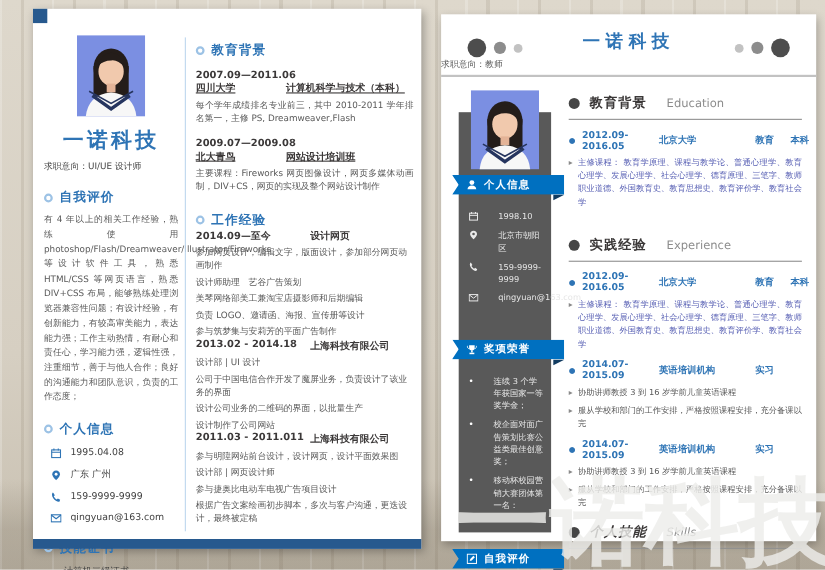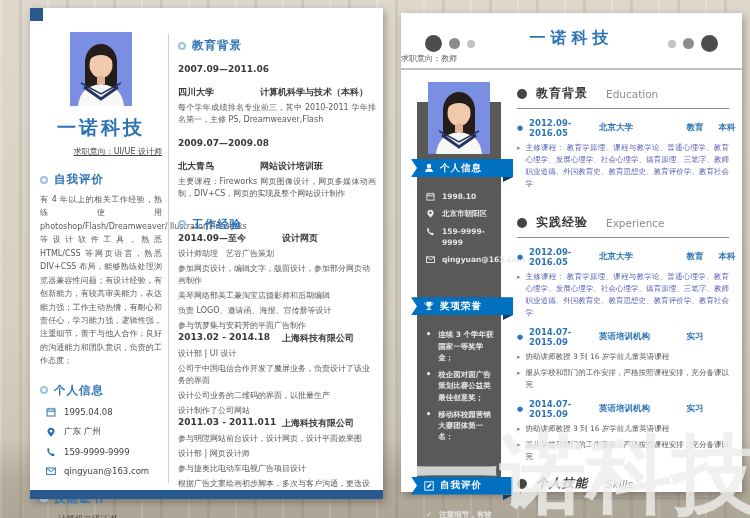--- a/index.html
+++ b/index.html
@@ -16,31 +16,31 @@
   .p2{ left:401px; top:13px; width:341px; height:479px; box-shadow:2px 3px 8px rgba(0,0,0,.30); }
 
   
   .p1-corner{ position:absolute; left:0; top:0; width:13px; height:13px; background:#27598e; }
   .p1-bottombar{ position:absolute; left:0; bottom:0; width:100%; height:9px; background:#27598e; }
   .p1-left{ position:absolute; left:10px; top:24px; width:122px; }
   .p1-divider{ position:absolute; left:138px; top:26px; bottom:16px; width:1px; background:#bdd6ee; }
   .p1-right{ position:absolute; left:148px; top:30px; width:198px; }
   .photo{ display:block; margin:0 auto; }
   .p1-name{ margin-top:9px; text-align:center; font-size:19px; font-weight:bold; color:#2e74b5; letter-spacing:3px; }
-  .p1-obj{ margin-top:5px; text-align:right; font-size:8px; color:#444;text-decoration:underline; }
+  .p1-obj{ margin-top:5px; text-align:left; font-size:8px; color:#444; }
   .sec-h{ display:flex; align-items:center; gap:6px; margin-top:15px; }
   .ring{ width:8px; height:8px; border:2px solid #9cc2e5; border-radius:50%; flex:none; }
   .sec-t{ font-size:11.5px; font-weight:bold; color:#2e74b5; letter-spacing:1px; }
   .eval-text{ margin-top:6px; font-size:8px; line-height:1.68; color:#595959; text-align:justify; }
   .pi-row{ display:flex; align-items:center; gap:8px; margin:9px 0 0 6px; font-size:8.5px; color:#3f3f3f; }
   .pi-ic{ width:10px; height:10px; flex:none; color:#2e74b5; }
   .cert-row{ display:flex; align-items:center; gap:8px; margin:8px 0 0 6px; font-size:8.5px; color:#3f3f3f; }
   .cdot{ width:4px; height:4px; border-radius:50%; background:#333; flex:none; }
   .e-period{ font-size:9px; font-weight:bold; color:#3b3838; margin-top:11px; }
-  .e-orgline{ display:flex; font-size:9px; font-weight:bold; color:#3b3838; margin-top:12px; }
+  .e-orgline{ display:flex; font-size:9px; font-weight:bold; color:#3b3838; margin-top:0;text-decoration:underline; }
   .e-org{ width:82px; flex:none; }
   .desc{ font-size:8px; color:#595959; line-height:1.55; margin-top:3px; text-align:justify; }
   .w-head{ display:flex; font-size:9px; font-weight:bold; color:#3b3838; margin-top:0; }
   .w-period{ width:104px; flex:none; }
   .wline{ font-size:8px; color:#595959; line-height:1.5; margin-top:3px; }
 
   
   .p2-head{ position:relative; height:57px; border-bottom:2px solid #c2c2c2; }
   .dots{ position:absolute; top:22px; display:flex; align-items:center; gap:7px; }
   .dots-l{ left:24px; } .dots-r{ right:24px; }
@@ -54,21 +54,21 @@
   .rib-wrap{ position:relative; height:18px; }
   .rib-gap1{ margin-top:57px; } .rib-gap2{ margin-top:32px; } .rib-gap3{ margin-top:34px; }
   .rib{ position:absolute; left:-6px; top:0; width:102px; height:18px; background:#0070c0; color:#fff;
         display:flex; align-items:center; gap:6px; padding-left:13px;
         font-size:9.5px; font-weight:bold; letter-spacing:1px;
         clip-path:polygon(0 0,100% 0,100% 100%,0 100%,6px 50%); }
   .fold{ position:absolute; top:18px; left:86px; width:0; height:0;
          border-top:5px solid #123c61; border-right:10px solid transparent; }
   .rib-ic{ width:10px; height:10px; flex:none; color:#ffffff; }
   .sb-items{ padding:8px 7px 0 9px; }
-  .sb-row{ display:flex; gap:7px; font-size:7.5px; color:#e6e6e6; margin-top:6px; align-items:flex-start; line-height:1.5;font-weight:bold; }
+  .sb-row{ display:flex; gap:18px; font-size:7.5px; color:#e6e6e6; margin-top:6px; align-items:flex-start; line-height:1.5; }
   .sb-ic{ width:9px; height:9px; flex:none; margin-top:1px; color:#eaeaea; }
   .sb-b{ color:#fff; flex:none; font-size:8px; }
   .sb-chk{ color:#e8e8e8; flex:none; font-size:7.5px; }
   .main2{ position:absolute; left:116px; top:72px; width:212px; }
   .m-sec{ }
   .m-sec-h{ display:flex; align-items:center; gap:9px; border-bottom:1px solid #8f8f8f; padding-bottom:6px; }
   .m-dot{ width:10px; height:10px; border-radius:50%; background:#454545; flex:none; }
   .m-zh{ font-size:12px; font-weight:bold; color:#3b3838; letter-spacing:1px; }
   .m-en{ font-size:10.5px; color:#8c8c8c; margin-left:9px; }
   .b-row{ display:flex; align-items:center; margin-top:9px; font-size:8.5px; color:#2e74b5; font-weight:bold; }
@@ -182,22 +182,22 @@
       <div class="desc">主要课程：Fireworks 网页图像设计，网页多媒体动画制，DIV+CS，网页的实现及整个网站设计制作</div>
 
       <div class="sec-h" style="margin-top:16px">
         <span class="ring"></span>
         <span class="sec-t">工作经验</span>
       </div>
       <div class="w-head">
         <span class="w-period">2014.09—至今</span>
         <span>设计网页</span>
       </div>
+      <div class="wline">参加网页设计，编辑文字，版面设计，参加部分网页动画制作</div>
       <div class="wline">设计师助理　艺谷广告策划</div>
-      <div class="wline">参加网页设计，编辑文字，版面设计，参加部分网页动画制作</div>
       <div class="wline">美琴网络部美工兼淘宝店摄影师和后期编辑</div>
       <div class="wline">负责 LOGO、邀请函、海报、宣传册等设计</div>
       <div class="wline">参与筑梦集与安莉芳的平面广告制作</div>
 
       <div class="w-head">
         <span class="w-period">2013.02 - 2014.18</span>
         <span>上海科技有限公司</span>
       </div>
       <div class="wline">设计部 | UI 设计</div>
       <div class="wline">公司于中国电信合作开发了魔屏业务，负责设计了该业务的界面</div>

